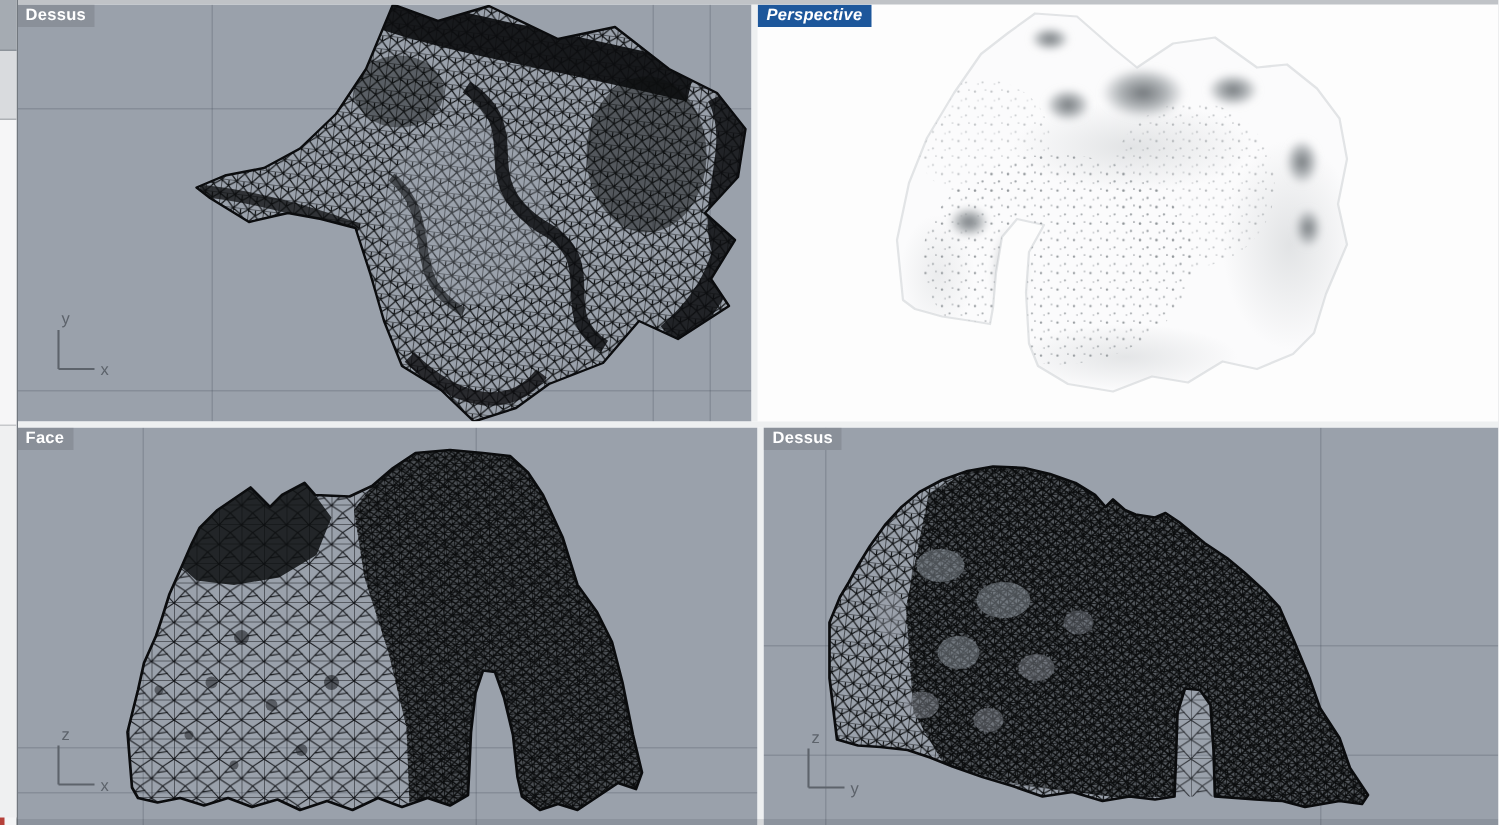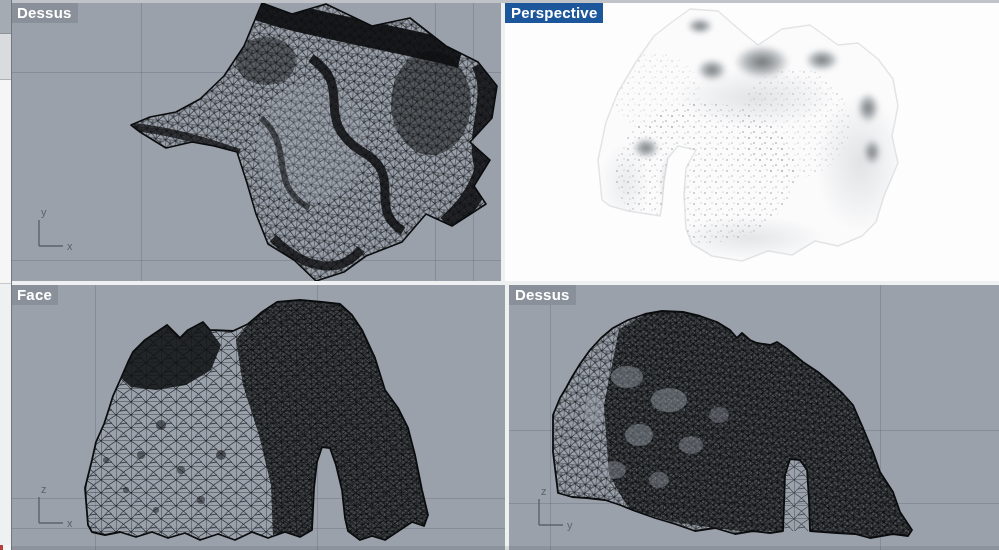--- a/index.html
+++ b/index.html
@@ -11,25 +11,25 @@
   .rail{position:absolute;left:0;top:0;width:11px;height:550px;background:#f4f5f6;border-right:1px solid #72787f;z-index:6;}
   .rail .seg1{position:absolute;left:0;top:0;width:100%;height:33px;background:#a5abb2;border-bottom:1px solid #8d939a;}
   .rail .seg2{position:absolute;left:0;top:34px;width:100%;height:45px;background:#d9dbde;border-bottom:1px solid #aeb1b5;}
   .rail .seg3{position:absolute;left:0;top:80px;width:100%;height:203px;background:#f6f6f7;border-bottom:1px solid #c6c8cb;}
   .rail .seg4{position:absolute;left:0;top:284px;width:100%;height:261px;background:#eff0f1;}
   .rail .red{position:absolute;left:0;top:545px;width:3px;height:5px;background:#b5413a;}
   
   .vp{position:absolute;overflow:hidden;background:var(--viewport-background,#9aa1ab);}
   .vp.persp{background:var(--perspective-background,#fdfdfd);}
   .vp-dessus{left:11px;top:3px;width:490px;height:278px;}
-  .vp-persp{left:505px;top:3px;width:472px;height:278px;}
+  .vp-persp{left:505px;top:3px;width:472px;height:278px;font-style:italic;}
   .vp-face{left:11px;top:285px;width:494px;height:265px;}
   .vp-droite{left:509px;top:285px;width:490px;height:265px;}
   .vp-label{position:absolute;left:0;top:0;z-index:5;
-            padding:1px 6px 2px 6px;font-size:15px;font-weight:bold;letter-spacing:.2px;
+            padding:1px 6px 2px 6px;font-size:11px;font-weight:bold;letter-spacing:.2px;
             color:var(--label-text,#fff);background:var(--inactive-label-background,#8a9099);}
   .vp-label.active{background:var(--active-label-background,#1d579b);box-shadow:0 0 0 1px rgba(255,255,255,.55);}
   .gl{position:absolute;background:rgba(64,74,86,.22);z-index:1;}
   .gl.h{height:1px;left:0;right:0;}
   .gl.v{width:1px;top:0;bottom:0;}
   .mesh{position:absolute;left:0;top:0;z-index:2;}
   .axis-icon{position:absolute;z-index:4;}
   .axis-icon text{font-family:"Liberation Sans",sans-serif;font-size:11px;fill:var(--axis-icon,#5d636b);}
   .axis-icon path{stroke:var(--axis-icon,#5d636b);stroke-width:1.4;fill:none;}
   

